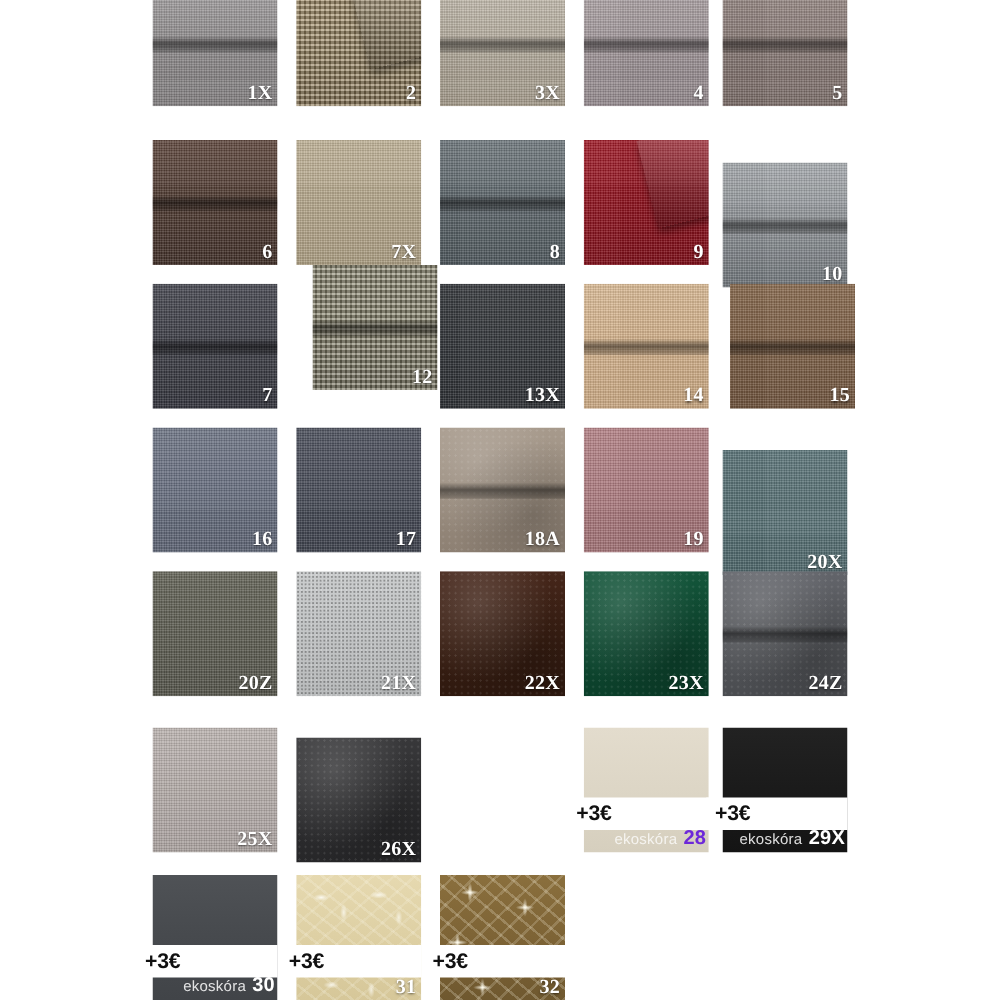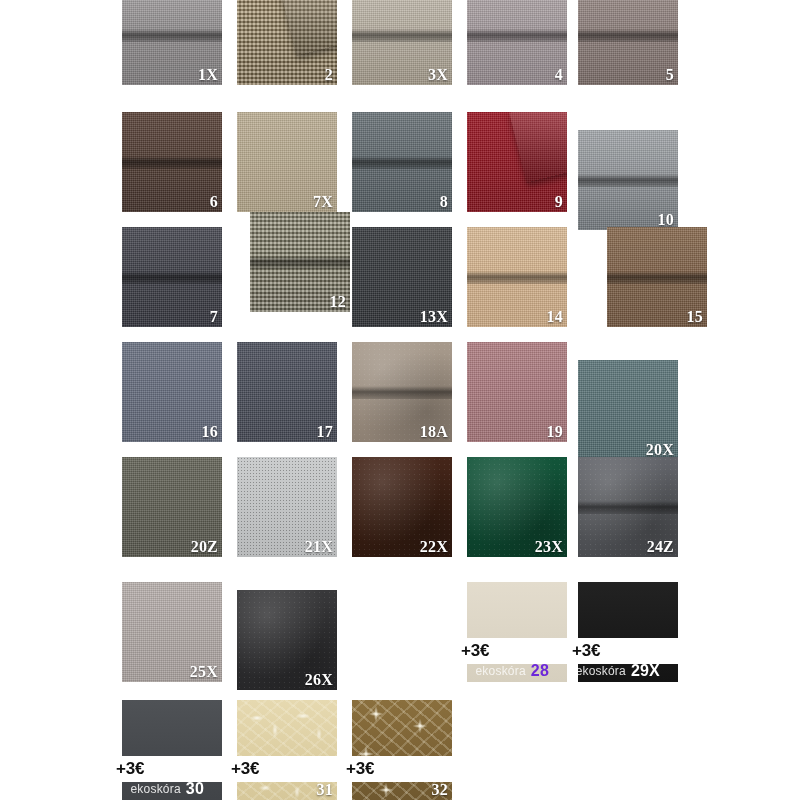--- a/index.html
+++ b/index.html
@@ -38,21 +38,21 @@
     z-index: 4;
   }
   
   .ekobar {
     position: absolute;
     left: 16px; right: 0; bottom: 0;
     height: 22px;
     display: flex;
     align-items: center;
     justify-content: flex-end;
-    padding-right: 18px;
+    padding-right: 2px;
     gap: 5px;
     z-index: 4;
     margin-left: 36px;
   }
   .ekoword {
     font-family: "Liberation Sans", sans-serif;
     font-weight: normal;
     font-size: 12px;
     letter-spacing: 0.2px;
   }
@@ -237,21 +237,21 @@
       <div class="code">12</div>
     </div>
     <div class="swatch" style="left: 352px; top: 227px;">
       <div class="tex weave" style="background: linear-gradient(rgb(58, 61, 65) 0%, rgb(51, 54, 58) 48%, rgb(44, 47, 51) 100%);"></div>
       <div class="code">13X</div>
     </div>
     <div class="swatch" style="left: 467px; top: 227px;">
       <div class="tex weave fold" style="background: linear-gradient(rgb(220, 189, 153) 0%, rgb(211, 178, 140) 48%, rgb(201, 167, 130) 100%);"></div>
       <div class="code">14</div>
     </div>
-    <div class="swatch" style="left: 607px; top: 227px;">
+    <div class="swatch" style="left: 584px; top: 227px;">
       <div class="tex weave fold" style="background: linear-gradient(rgb(138, 108, 81) 0%, rgb(124, 95, 70) 48%, rgb(109, 82, 60) 100%);"></div>
       <div class="code">15</div>
     </div>
     <div class="swatch" style="left: 122px; top: 342px;">
       <div class="tex weave" style="background: linear-gradient(rgb(109, 116, 132) 0%, rgb(100, 107, 124) 48%, rgb(91, 98, 114) 100%);"></div>
       <div class="code">16</div>
     </div>
     <div class="swatch" style="left: 237px; top: 342px;">
       <div class="tex weave" style="background: linear-gradient(rgb(79, 83, 95) 0%, rgb(71, 75, 87) 48%, rgb(63, 67, 78) 100%);"></div>
       <div class="code">17</div>

